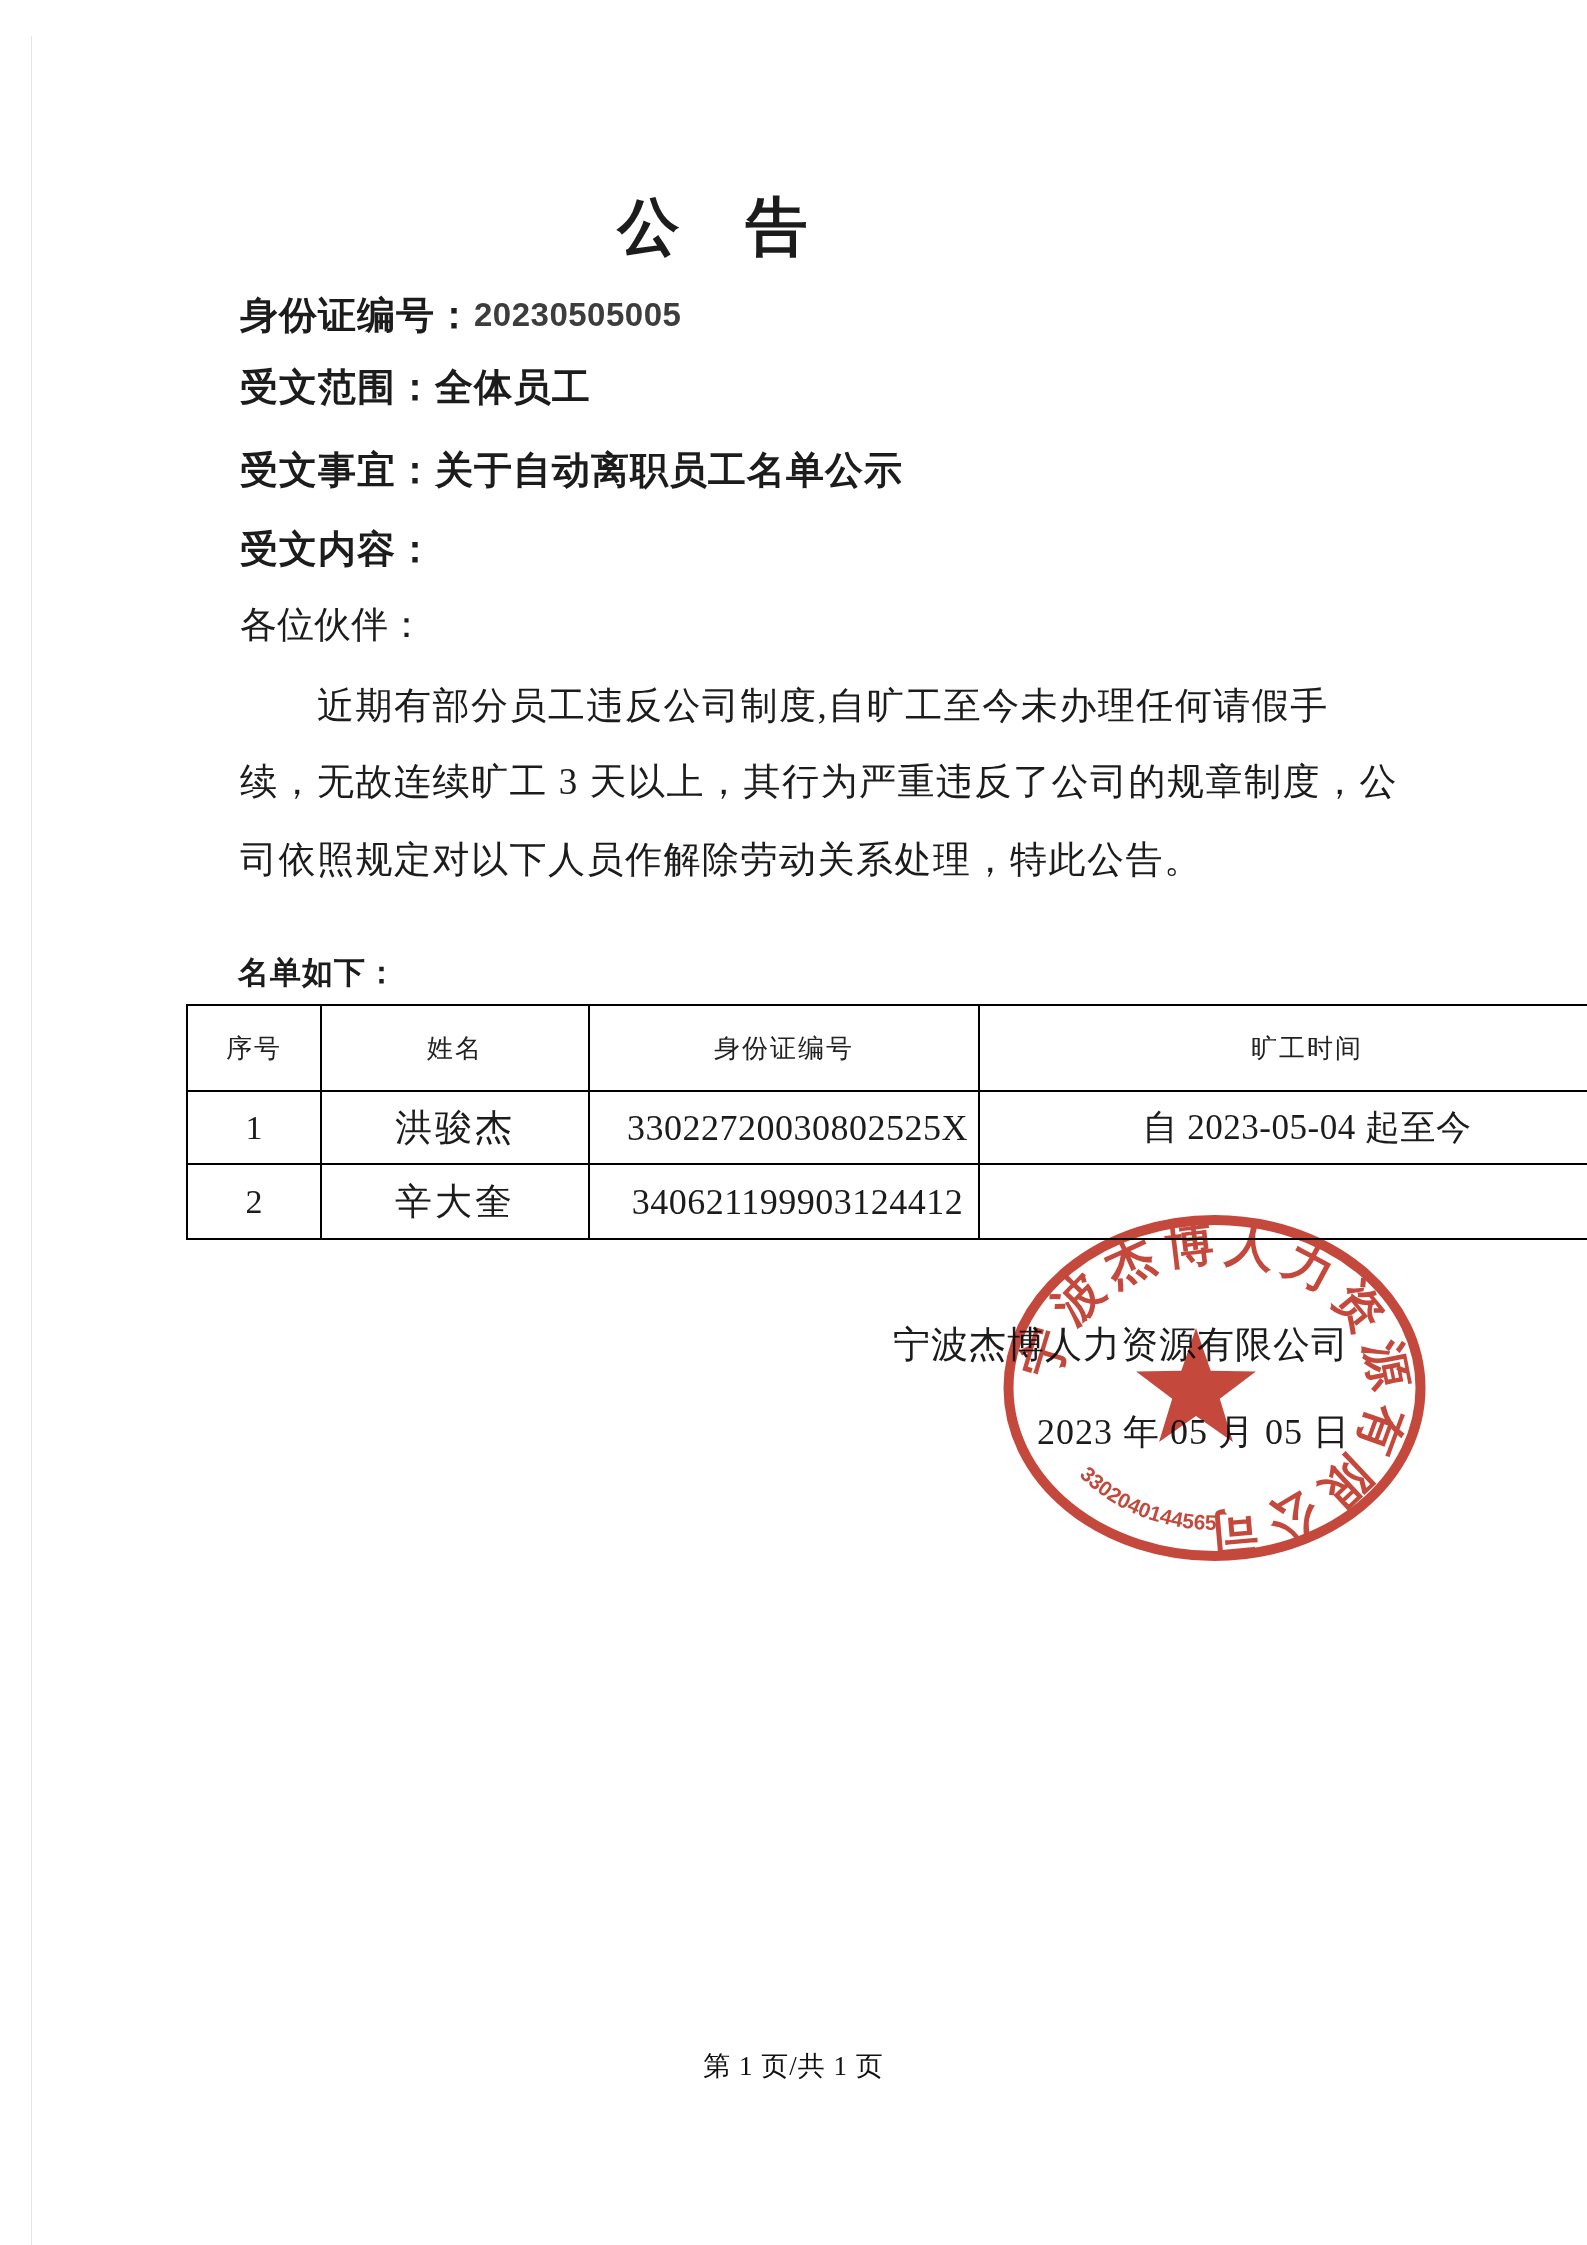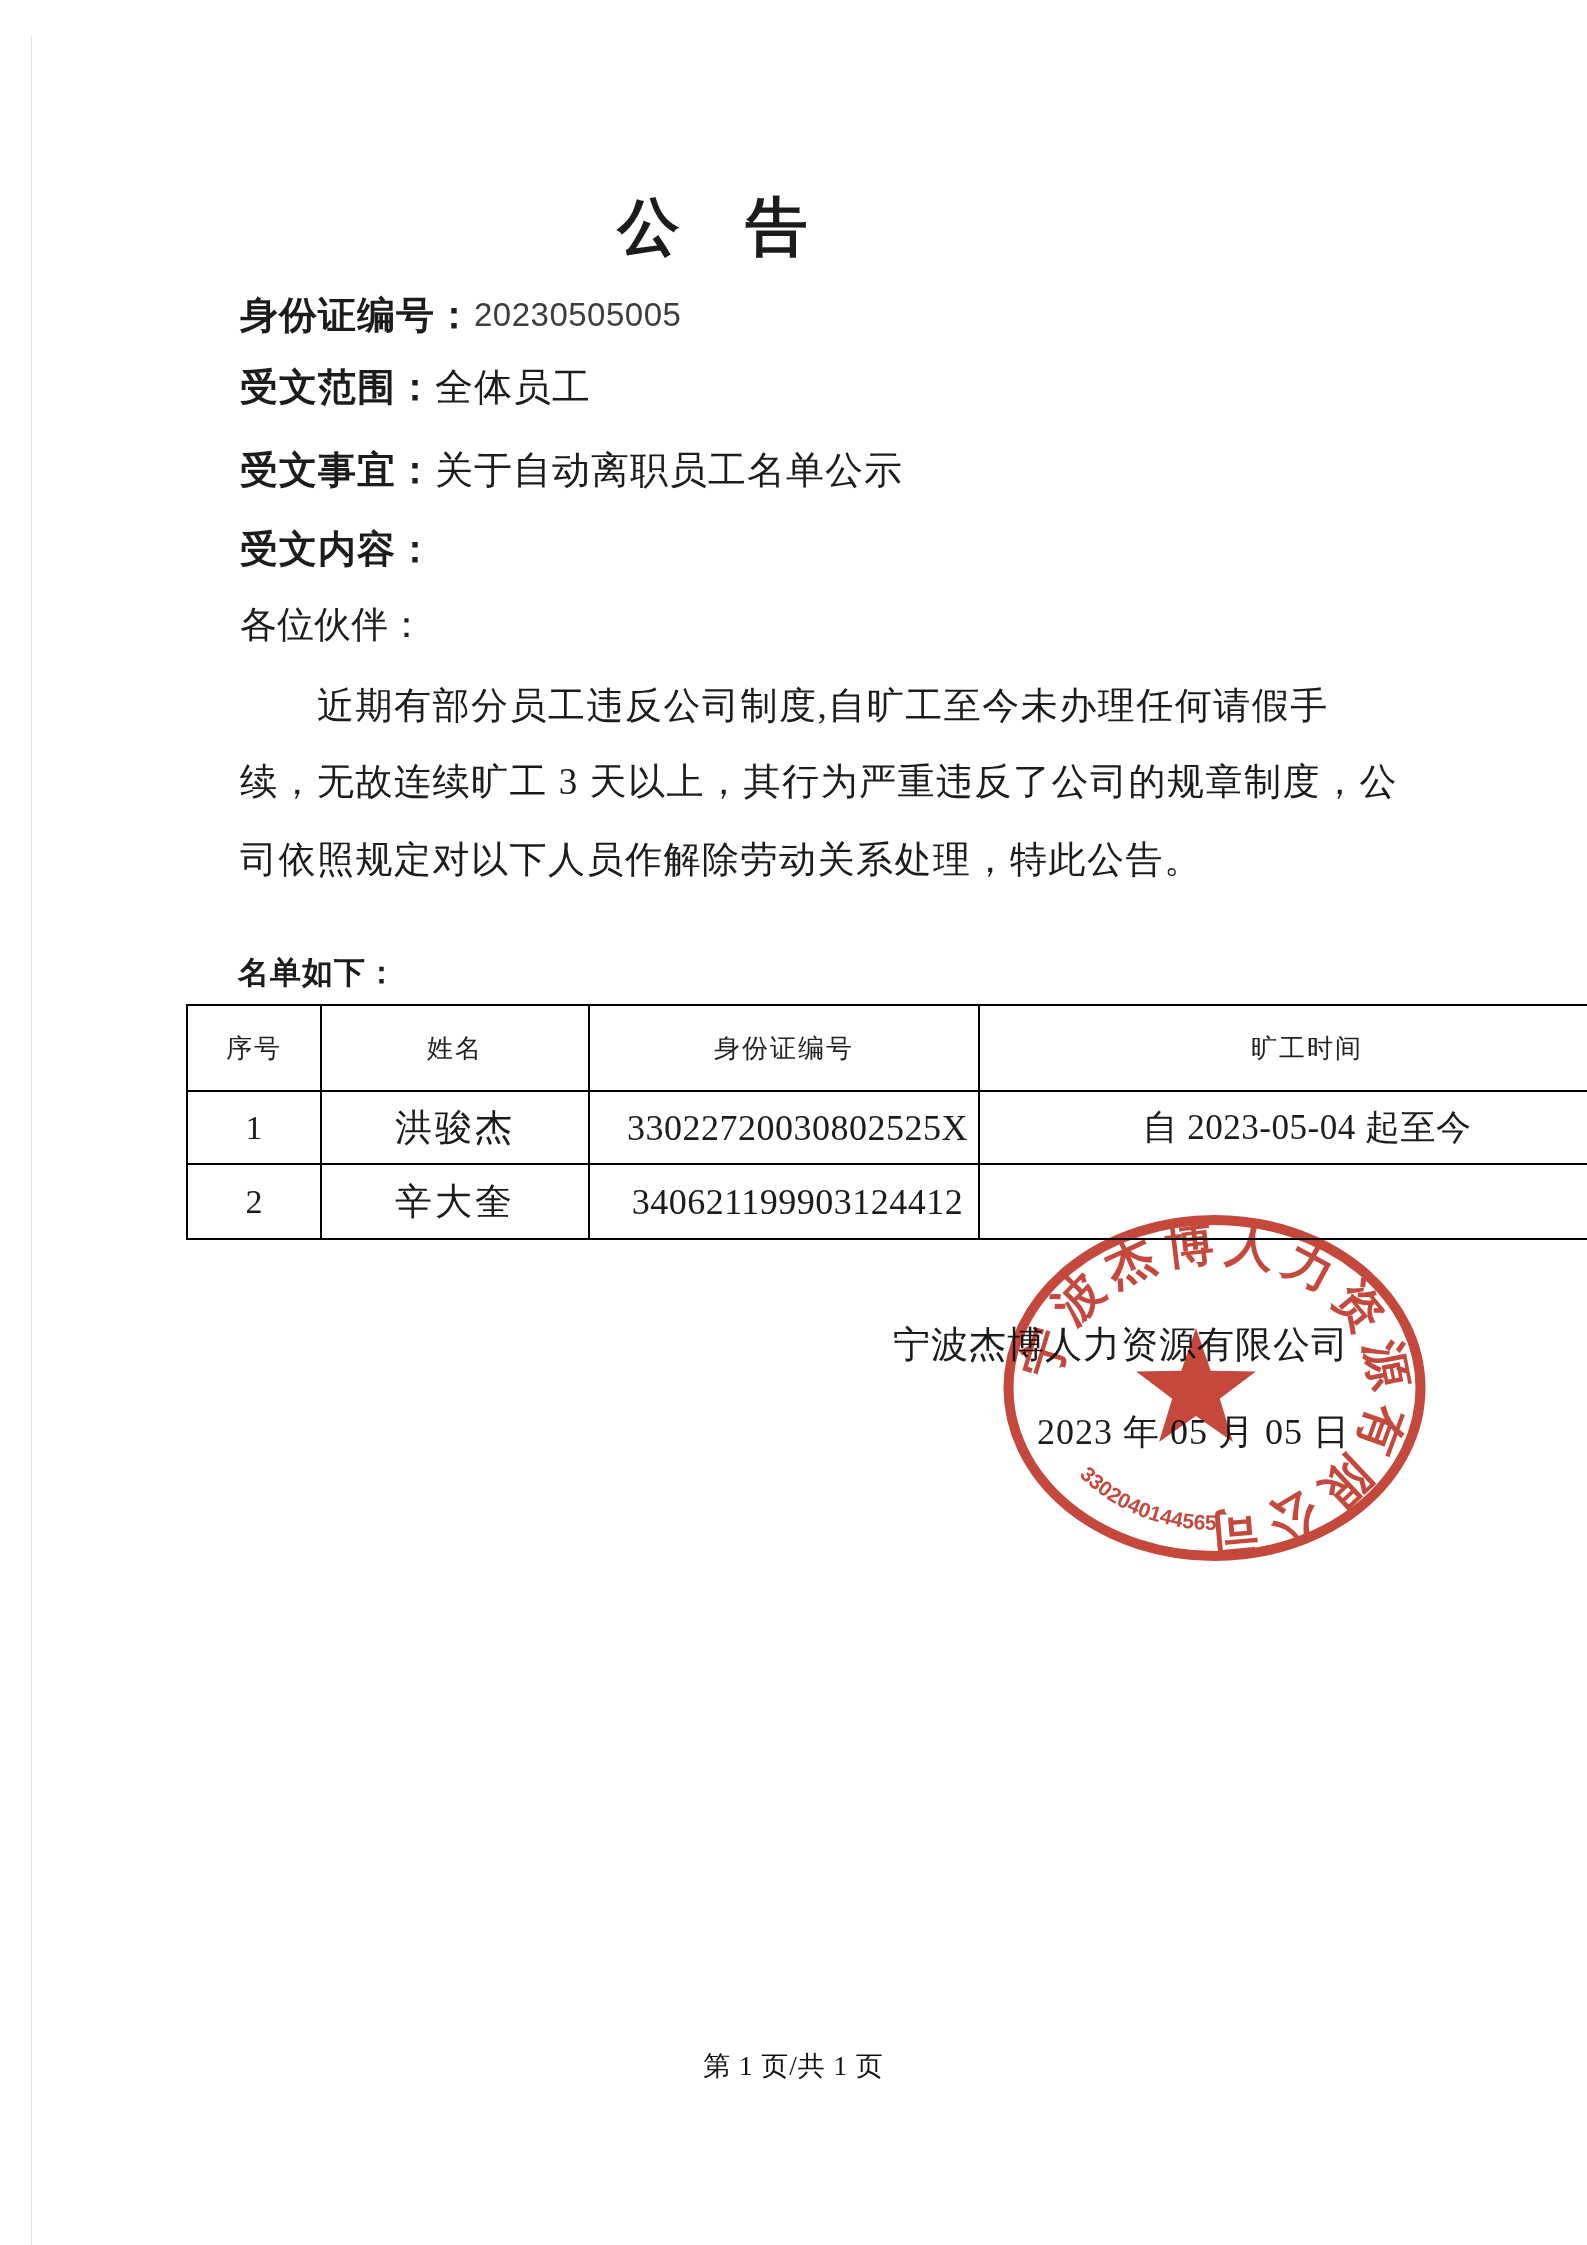--- a/index.html
+++ b/index.html
@@ -18,21 +18,21 @@
     font-size:62px;font-weight:bold;
     letter-spacing:2px;
     line-height:66px;
   }
   .field-row{
     left:240px;
     font-size:38px;line-height:42px;
     white-space:nowrap;
   }
   .field-label{font-weight:bold;letter-spacing:1px;}
-  .field-value{font-weight:normal;letter-spacing:1px;}
+  .field-value{font-weight:bold;letter-spacing:1px;}
   .value-sans{
     font-family:"Liberation Sans","DejaVu Sans",sans-serif;
     font-size:33px;color:#3d3d3d;letter-spacing:0.5px;
     position:relative;top:-2px;
   }
   #salutation{
     left:240px;top:604px;
     font-size:37px;line-height:42px;
   }
   .body-line{

